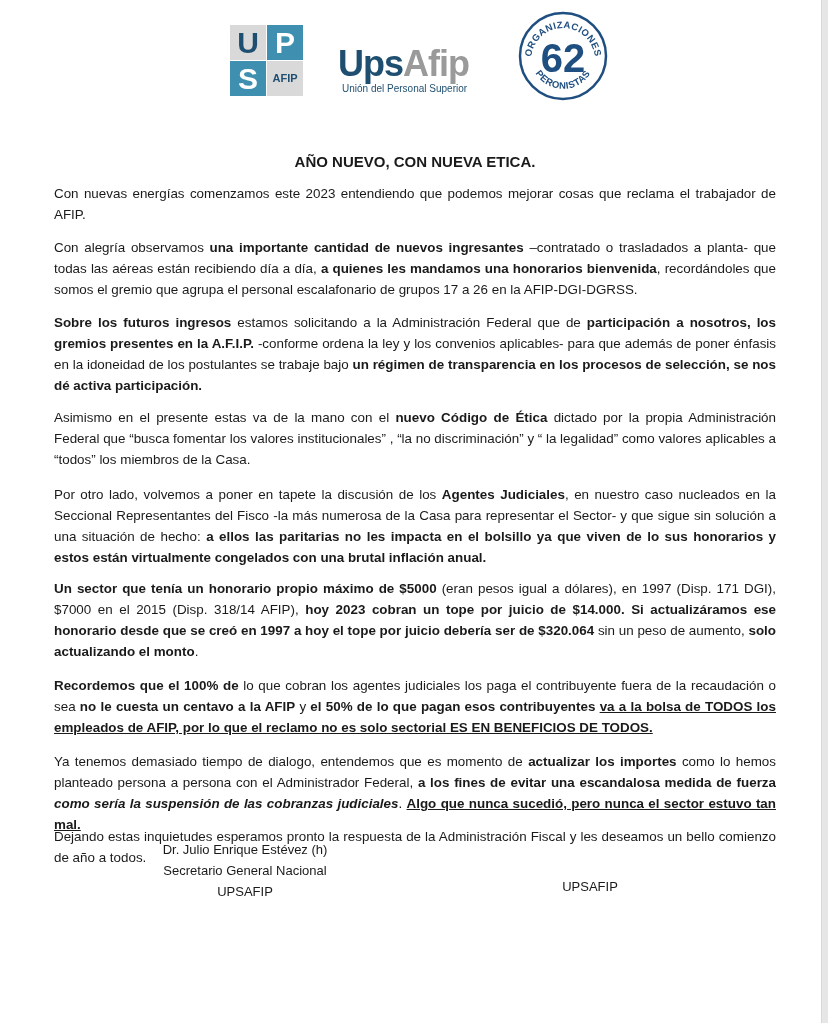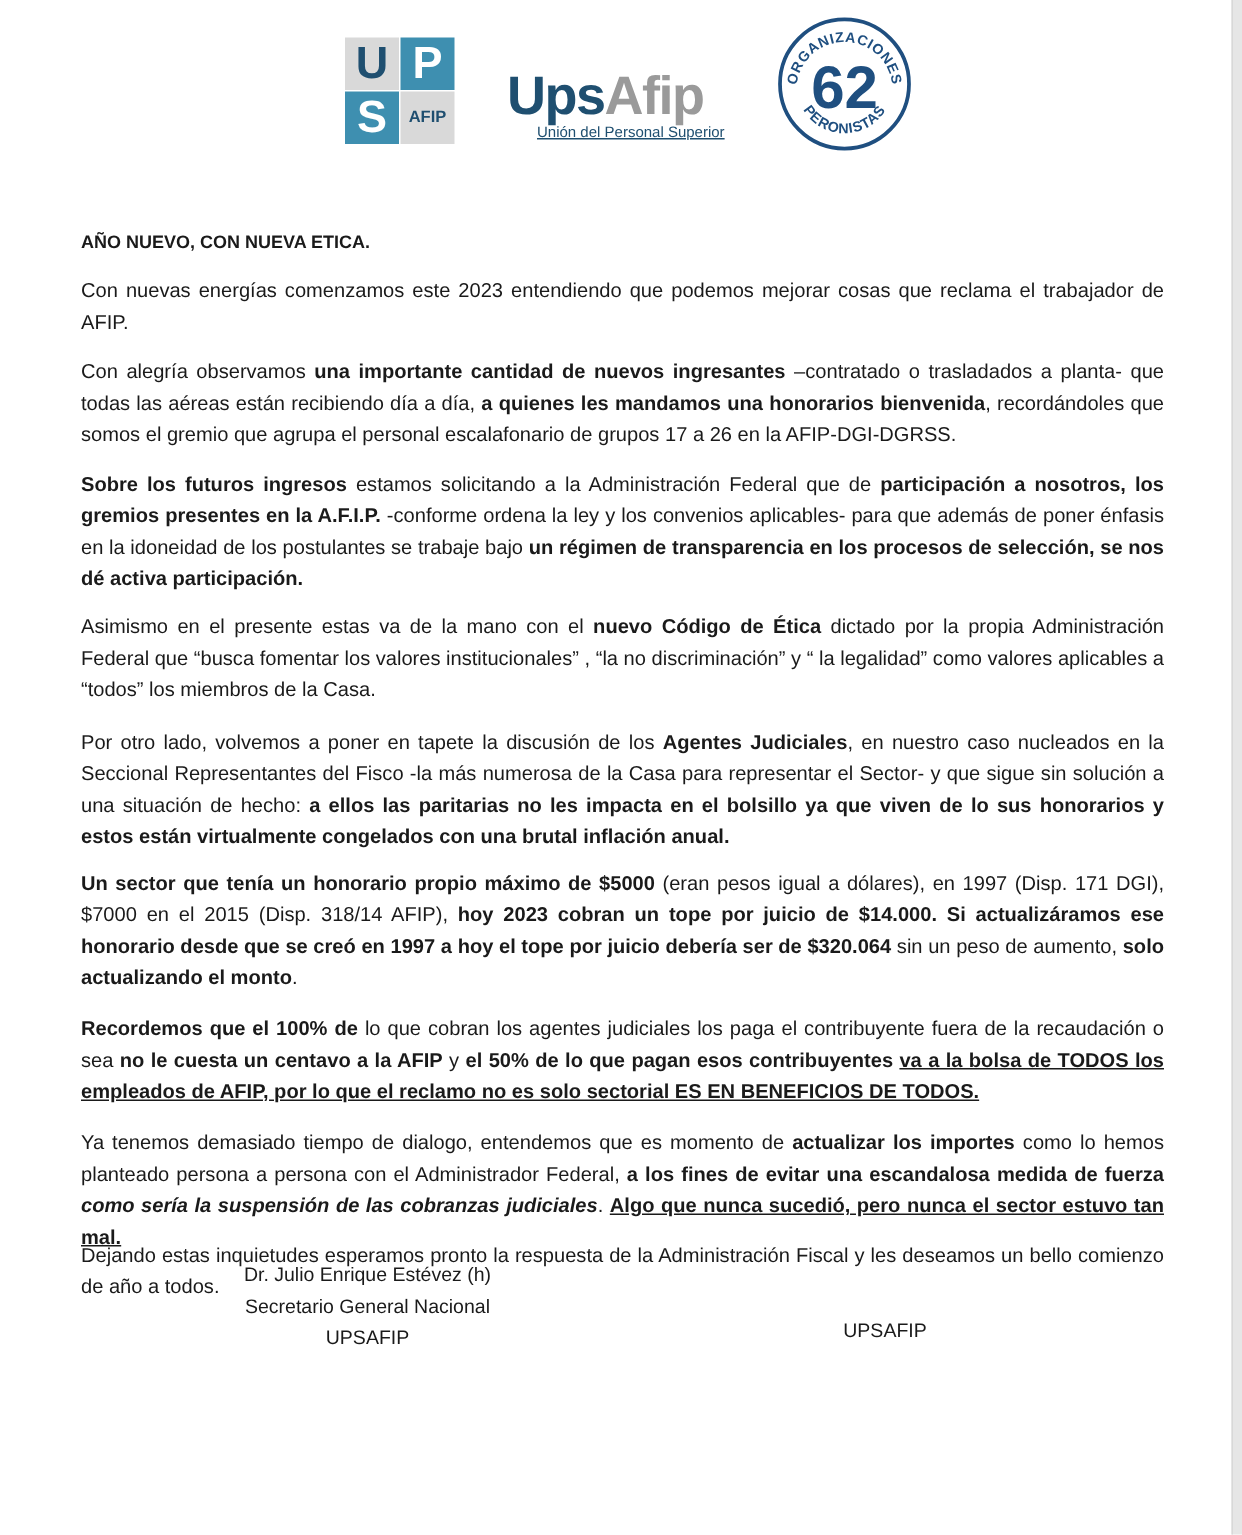--- a/index.html
+++ b/index.html
@@ -8,25 +8,25 @@
     font-family: "Liberation Sans", sans-serif; color:#1a1a1a;
   }
   .edge { position:absolute; top:0; right:0; width:6px; height:1023px; background:#e6e6e6; border-left:1px solid #d8d8d8; }
   .logos { position:absolute; top:8px; left:0; width:828px; height:100px; }
   .ups-logo { position:absolute; left:230px; top:17px; width:74px; height:72px; }
   .ups-cell { position:absolute; width:36px; height:35px; display:flex; align-items:center; justify-content:center; font-weight:bold; font-size:30px; line-height:1; }
   .upsafip-logo { position:absolute; left:338px; top:38px; width:160px; height:60px; }
   .upsafip-word { font-size:36px; font-weight:bold; letter-spacing:-1px; line-height:36px; }
   .upsafip-word .u { color:#1f4f70;text-align:center; }
   .upsafip-word .a { color:#9a9a9a; }
-  .upsafip-sub { font-size:10px; color:#1f4f70; margin-left:20px; margin-top:1px;text-decoration:underline; }
+  .upsafip-sub { font-size:10px; color:#1f4f70; margin-left:4px; margin-top:1px; }
   .badge62 { position:absolute; left:517px; top:2px; width:92px; height:92px; }
   .doc { position:absolute; left:54px; top:0; width:722px; font-size:13.4px; line-height:21px; }
   .doc p { margin:0; text-align:justify; position:absolute; left:0; width:722px; }
-  .title { position:absolute; left:0; width:722px; top:151px; font-weight:bold; font-size:12px; }
+  .title { position:absolute; left:0; width:722px; top:151px; text-align:center; font-weight:bold; font-size:15px; }
   b { font-weight:bold; }
   u { text-decoration:underline; }
   .sig { position:absolute; text-align:center; font-size:13px; line-height:21px; }
 </style>
 </head>
 <body>
 
 <div class="edge"></div>
 
 <div class="logos">

